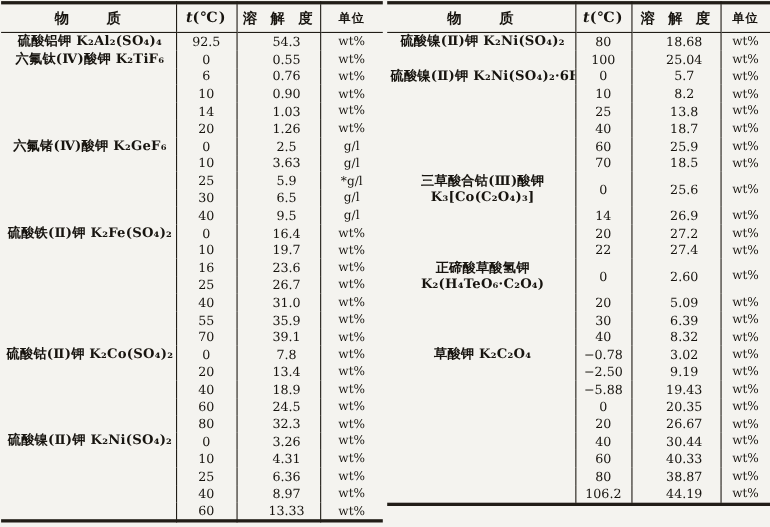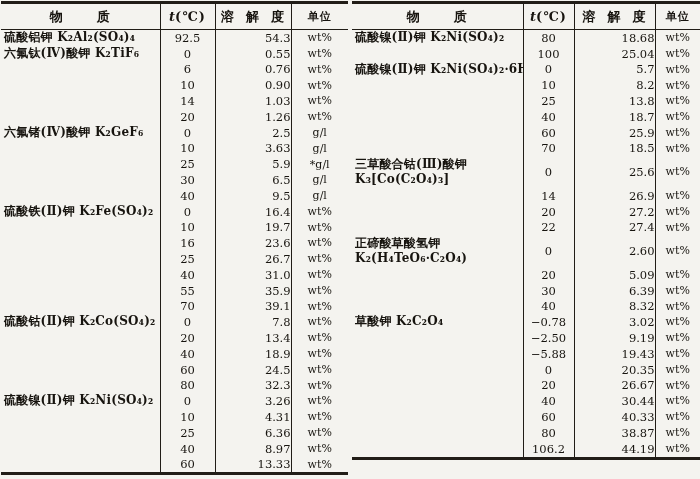--- a/index.html
+++ b/index.html
@@ -27,24 +27,24 @@
     vertical-align:middle;
   }
   th.h-temp{font-weight:bold;}
   th .t-it{font-style:italic;font-family:"DejaVu Serif",serif;letter-spacing:0;}
   td{
     height:15.8px;padding:0;margin:0;
     font-size:11.5px;line-height:1.05;
     vertical-align:middle;white-space:nowrap;overflow:hidden;
   }
   tr.tall td{height:31.6px;}
-  .c-sub{text-align:left;padding-left:3px;font-size:12px;font-weight:600;letter-spacing:0.2px;margin-left:18px;}
+  .c-sub{text-align:center;padding-left:3px;font-size:12px;font-weight:600;letter-spacing:0.2px;margin-left:18px;}
   .c-sub div{line-height:15.5px;}
   .c-t{border-left:1.2px solid #211d17;text-align:center;}
-  .c-s{border-left:1.2px solid #211d17;text-align:right;padding-left:15px;}
+  .c-s{border-left:1.2px solid #211d17;text-align:center;padding-left:15px;}
   .c-u{border-left:1.2px solid #211d17;text-align:center;font-size:11px;}
 </style>
 </head>
 <body>
 
 <div class="scan">
 
   <table class="soltab" id="tbl-left">
     <colgroup>
       <col style="width:159px">

